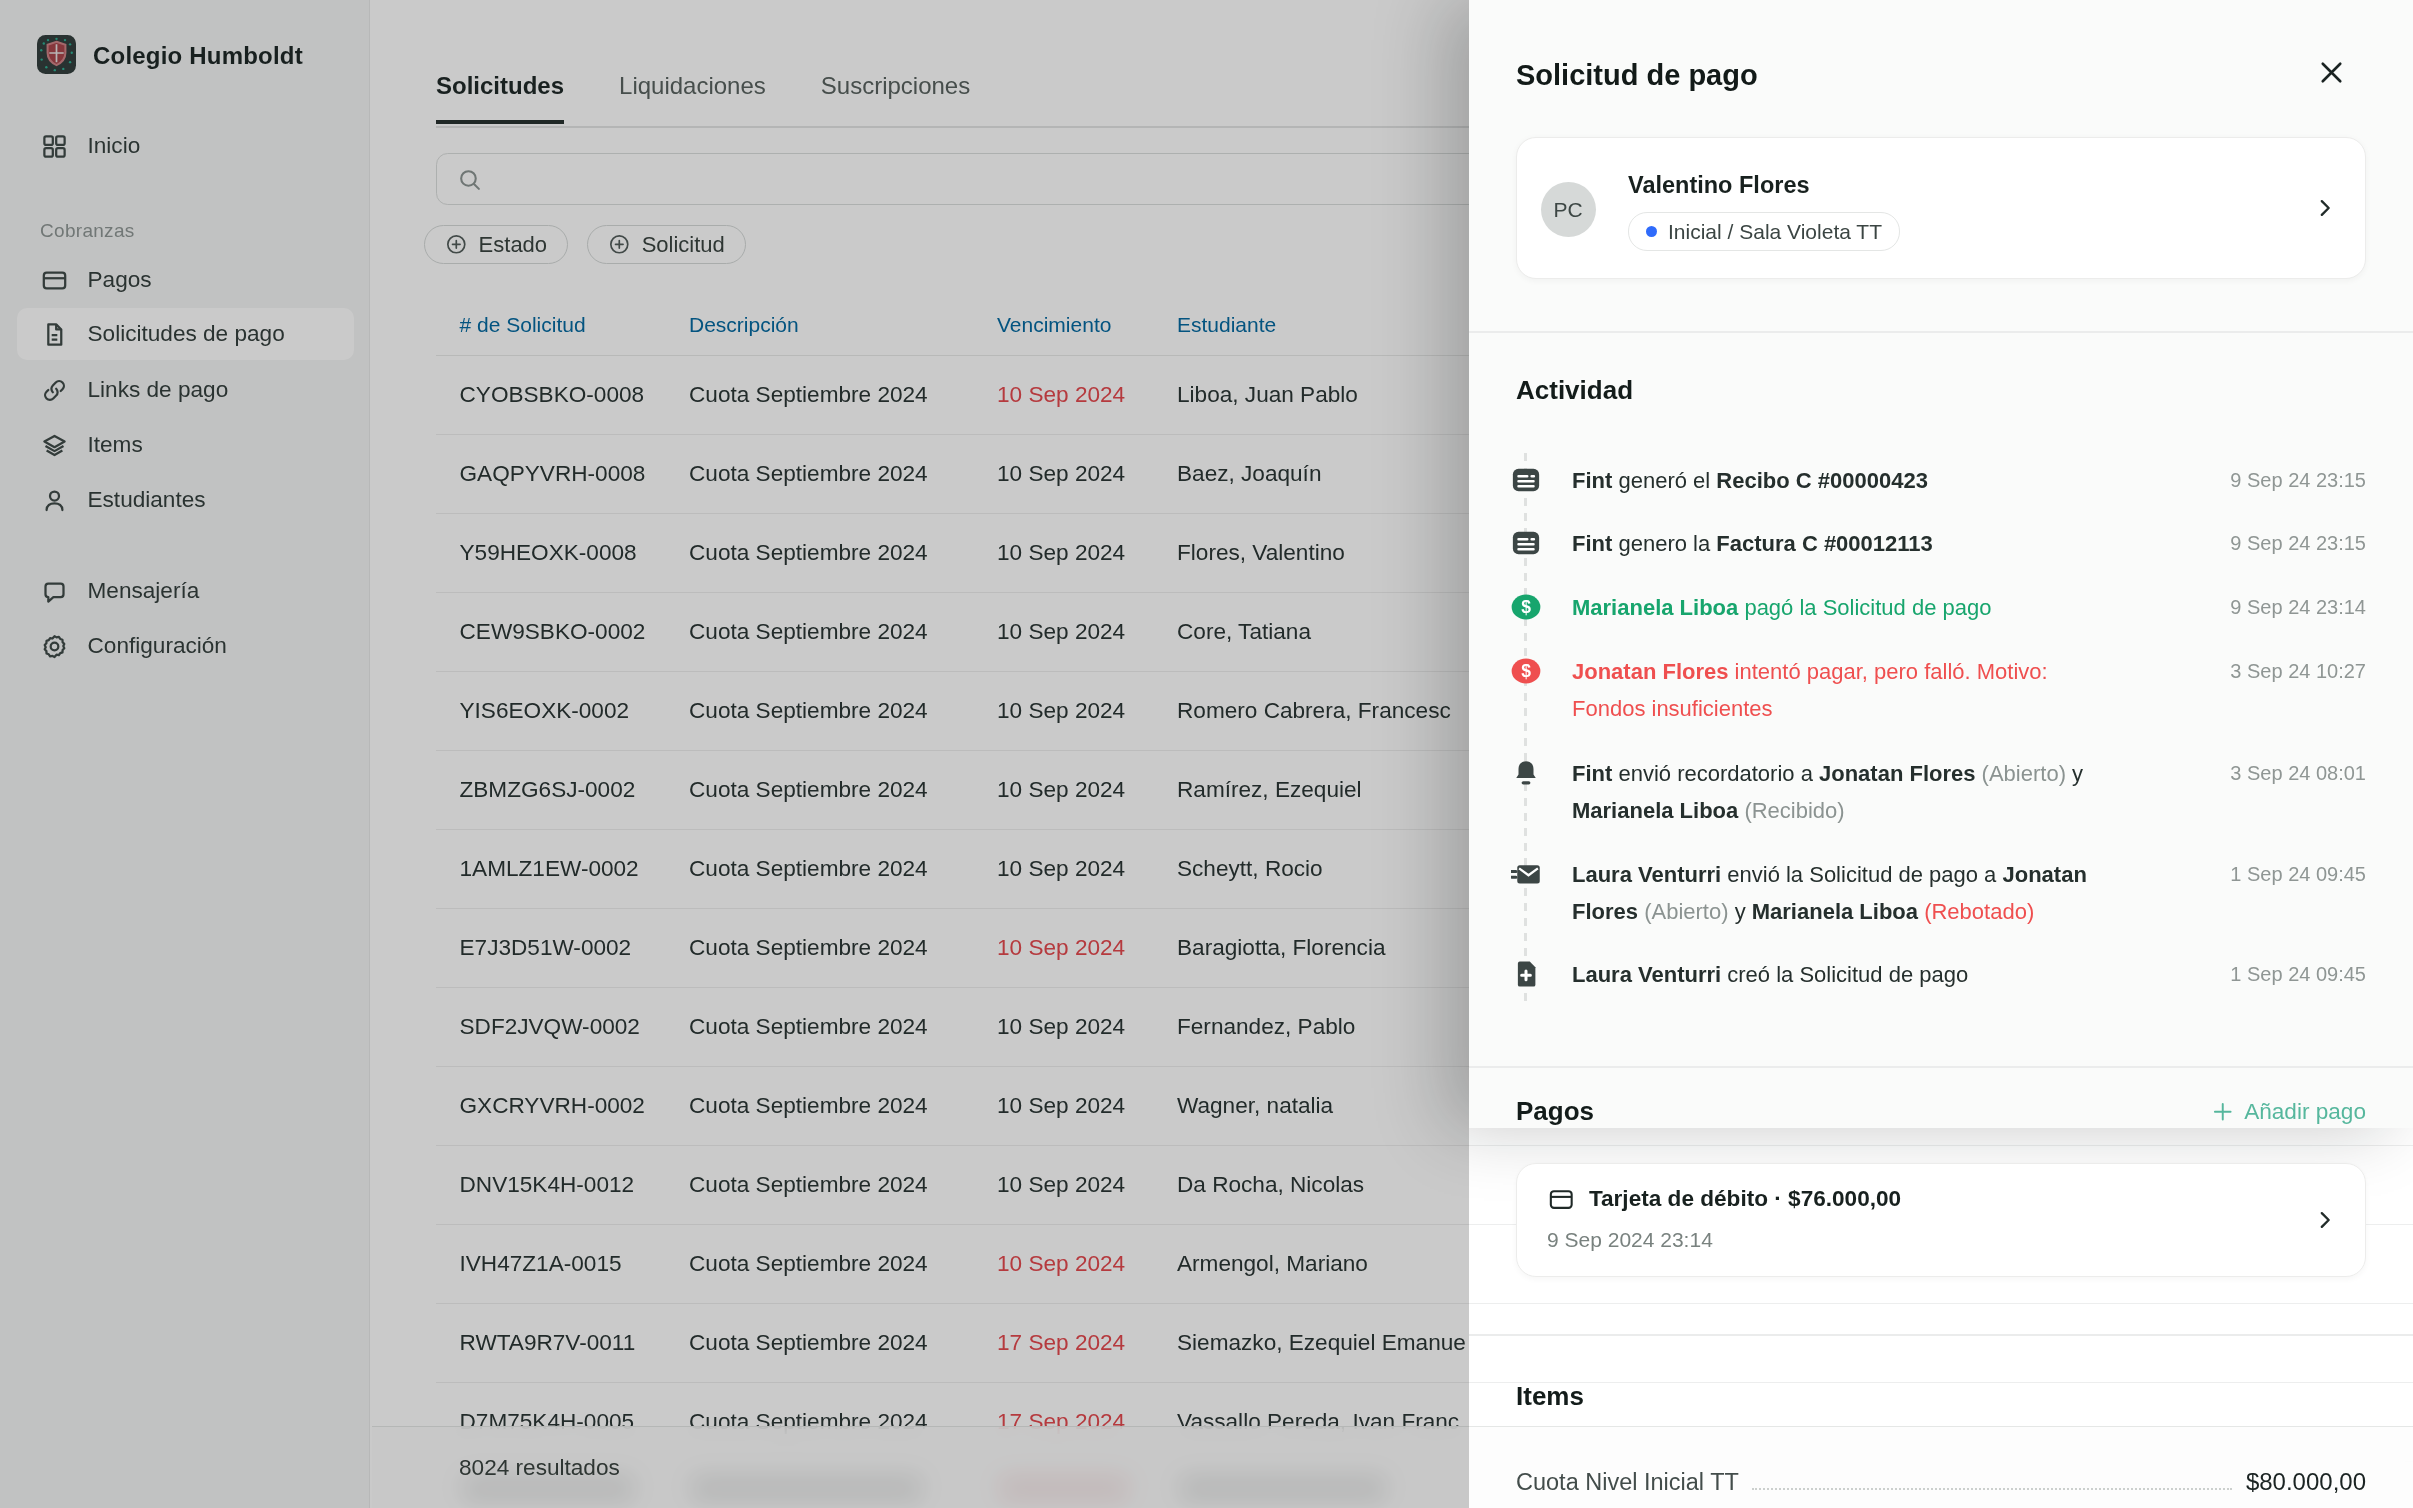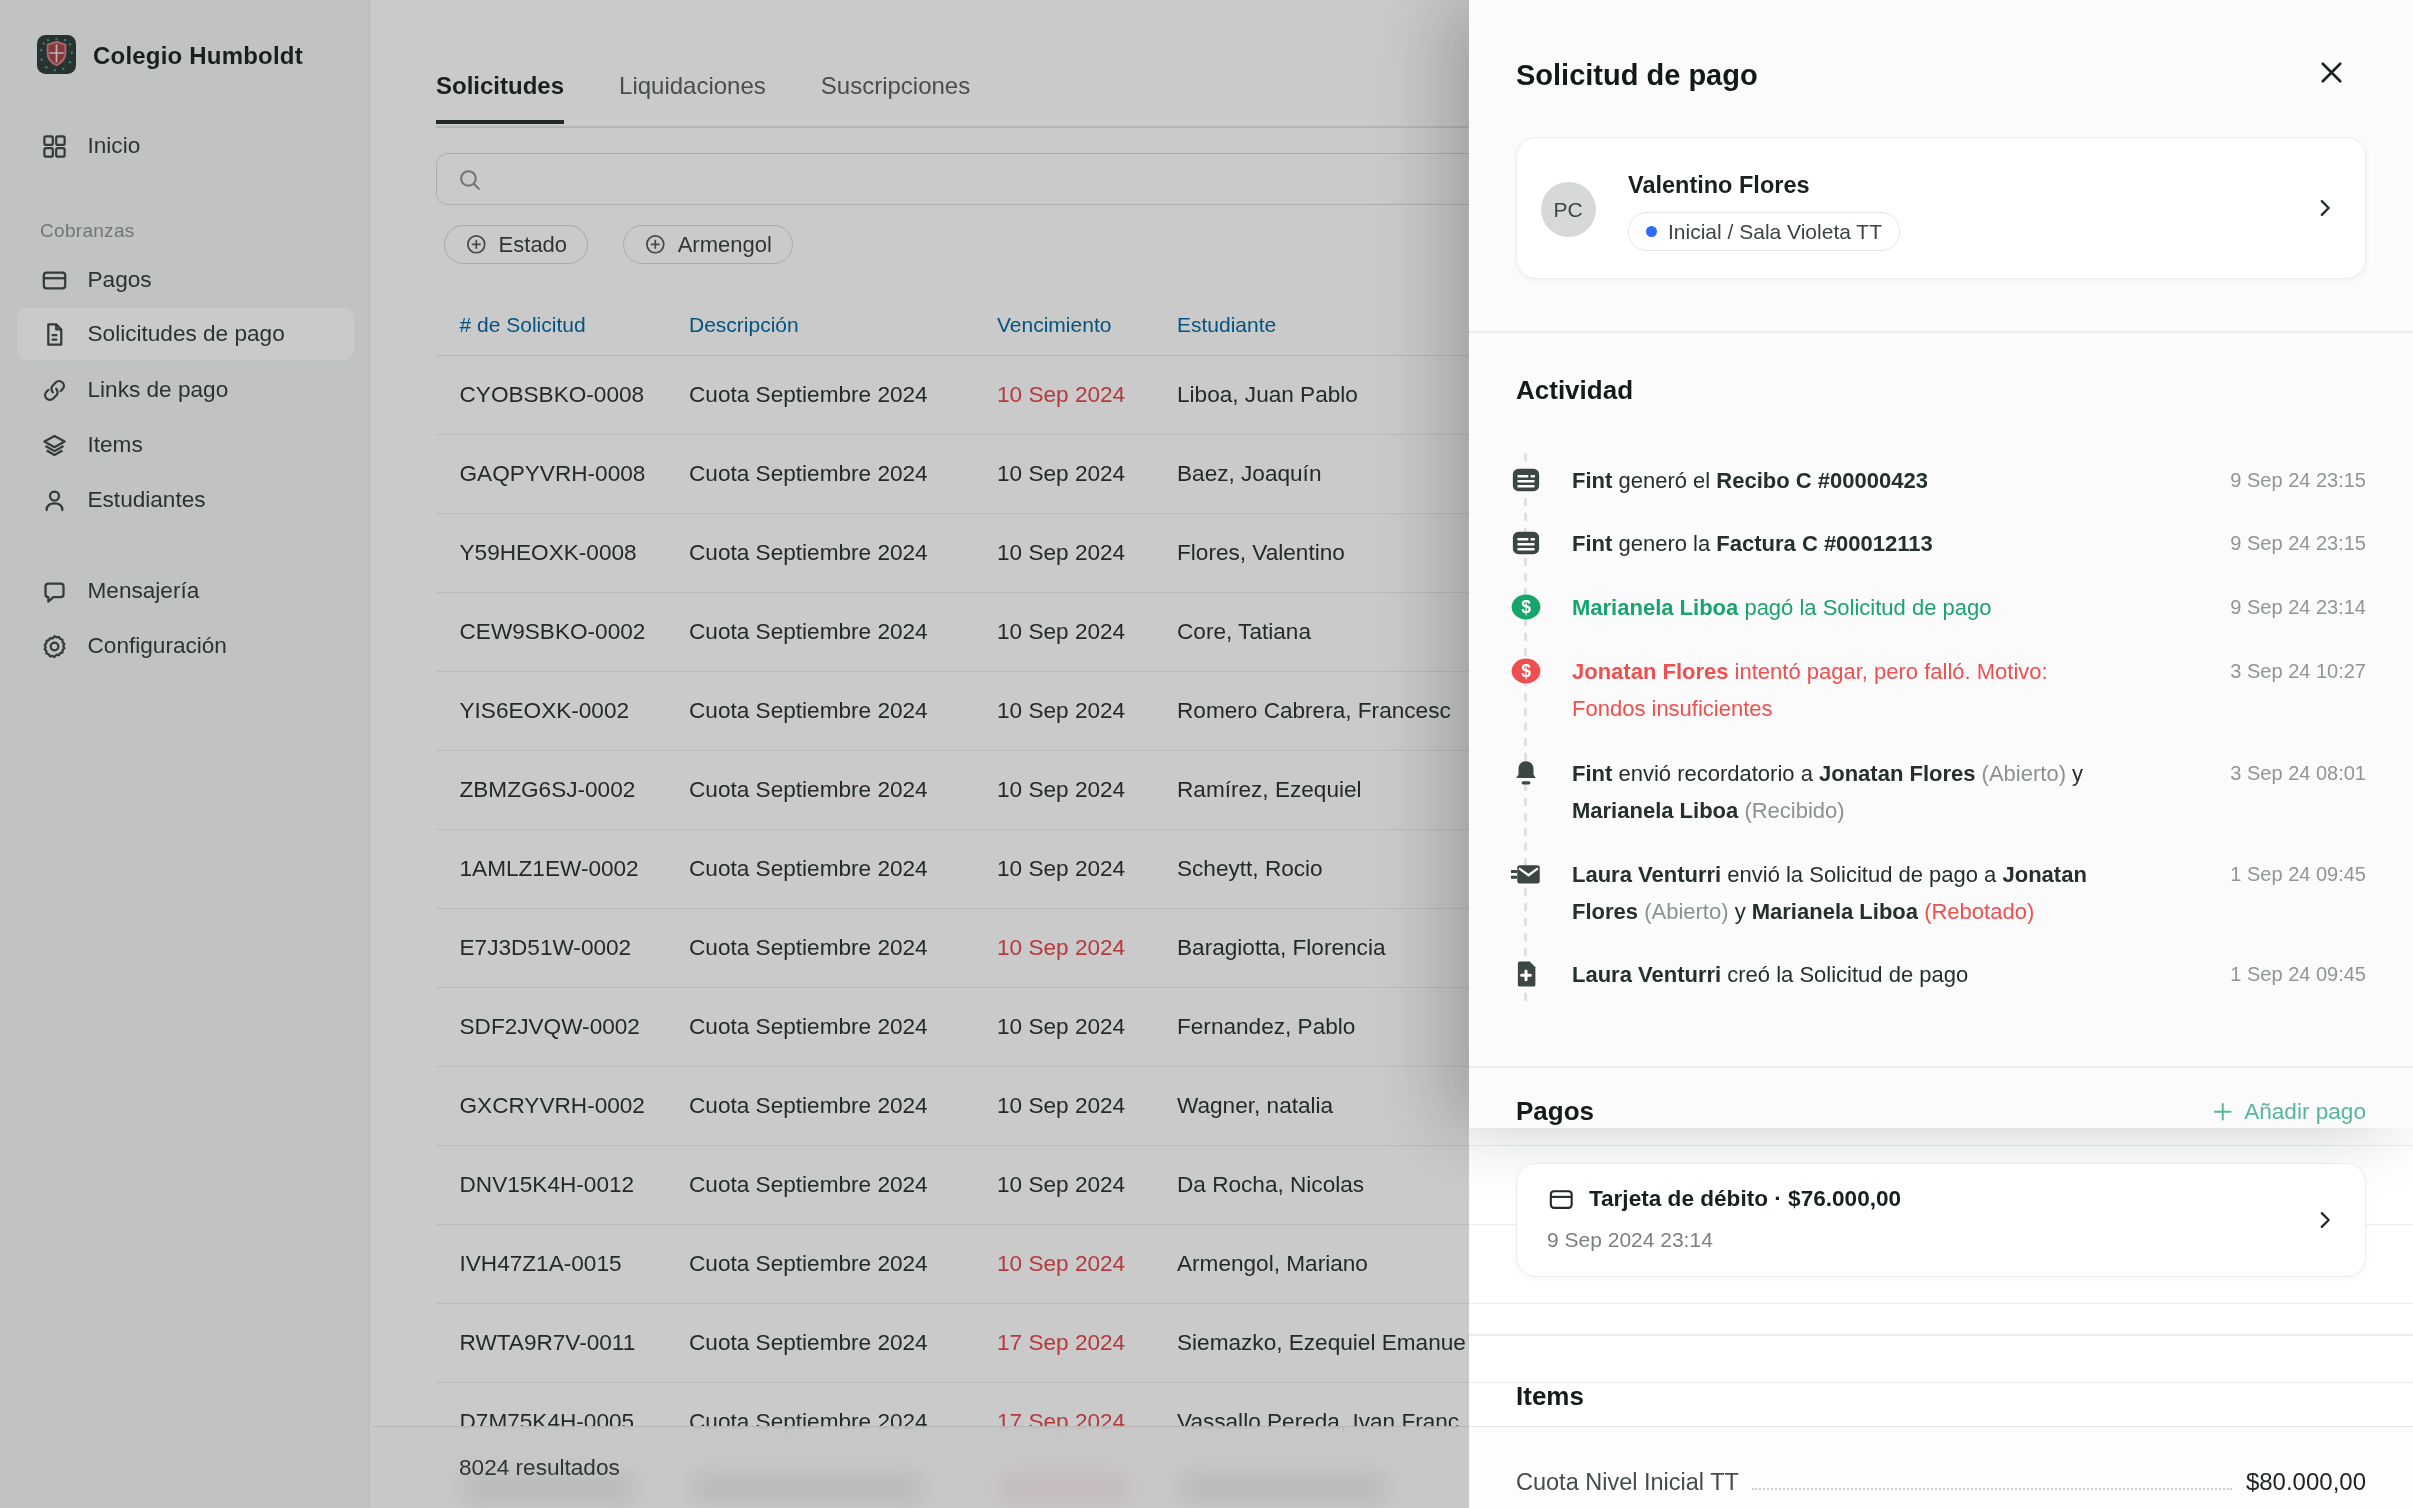--- a/index.html
+++ b/index.html
@@ -21,21 +21,21 @@
   .tabs { position:absolute; left:64px; top:72px; display:flex; gap:55px; }
   .tab { font-size:24px; color:#58625f; padding-bottom:20px; border-bottom:4.2px solid transparent; cursor:pointer; }
   .tab.active { color:#1e2827; font-weight:700; border-bottom-color:#27312f; }
   .tabs-underline { position:absolute; left:64px; right:0; top:126px; height:1.7px; background:#e3e5e4; }
 
   .search { position:absolute; left:64px; top:153px; width:1358px; height:52px; background:#fff; border:1.7px solid #dbdedd; border-radius:11.7px; display:flex; align-items:center; gap:15px; padding:0 20px; }
   .search .icn { width:25px; height:25px; color:#8b9492; }
   .search input { border:none; outline:none; font-size:22.6px; color:#39433f; width:1006px; font-family:inherit; background:transparent; }
   .search input::placeholder { color:#a6aeac; }
 
-  .chips { position:absolute; left:72px; top:225px; display:flex; gap:35px; }
+  .chips { position:absolute; left:52px; top:225px; display:flex; gap:19px; }
   .chip { height:39px; border:1.7px solid #d5d9d8; border-radius:20px; background:transparent; display:flex; align-items:center; gap:11px; padding:0 20px; font-size:22px; color:#39433f; cursor:pointer; }
   .chip .icn { width:22.6px; height:22.6px; color:#525c5a; }
 
   .table { position:absolute; left:64px; right:0; top:295px; }
   .tgrid { display:grid; grid-template-columns:253px 308px 180px 1fr; align-items:center; }
   .thead { height:61px; border-bottom:1.7px solid #e8eae9; color:#0369a1; font-size:21px; }
   .trow  { height:79px; border-bottom:1.7px solid #edeeee; font-size:22.6px; color:#2a3534; }
   .c1 { padding-left:23.5px; }
   .due-red { color:#e5484d; }
   .smudge-row { height:50px; position:relative; }
@@ -221,21 +221,21 @@
         </span>
         <span>Estado</span>
       </div>
       <div class="chip">
         <span class="icn">
           <svg viewBox="0 0 24 24" fill="none" stroke="currentColor" stroke-width="1.8" stroke-linecap="round">
             <circle cx="12" cy="12" r="9"></circle>
             <path d="M12 8v8M8 12h8"></path>
           </svg>
         </span>
-        <span>Armengol</span>
+        <span>Solicitud</span>
       </div>
     </div>
 
   <div class="table">
     <div class="tgrid thead" id="thead-root">
         <div class="c1"># de Solicitud</div>
         <div>Descripción</div>
         <div>Vencimiento</div>
         <div>Estudiante</div>
       </div>

